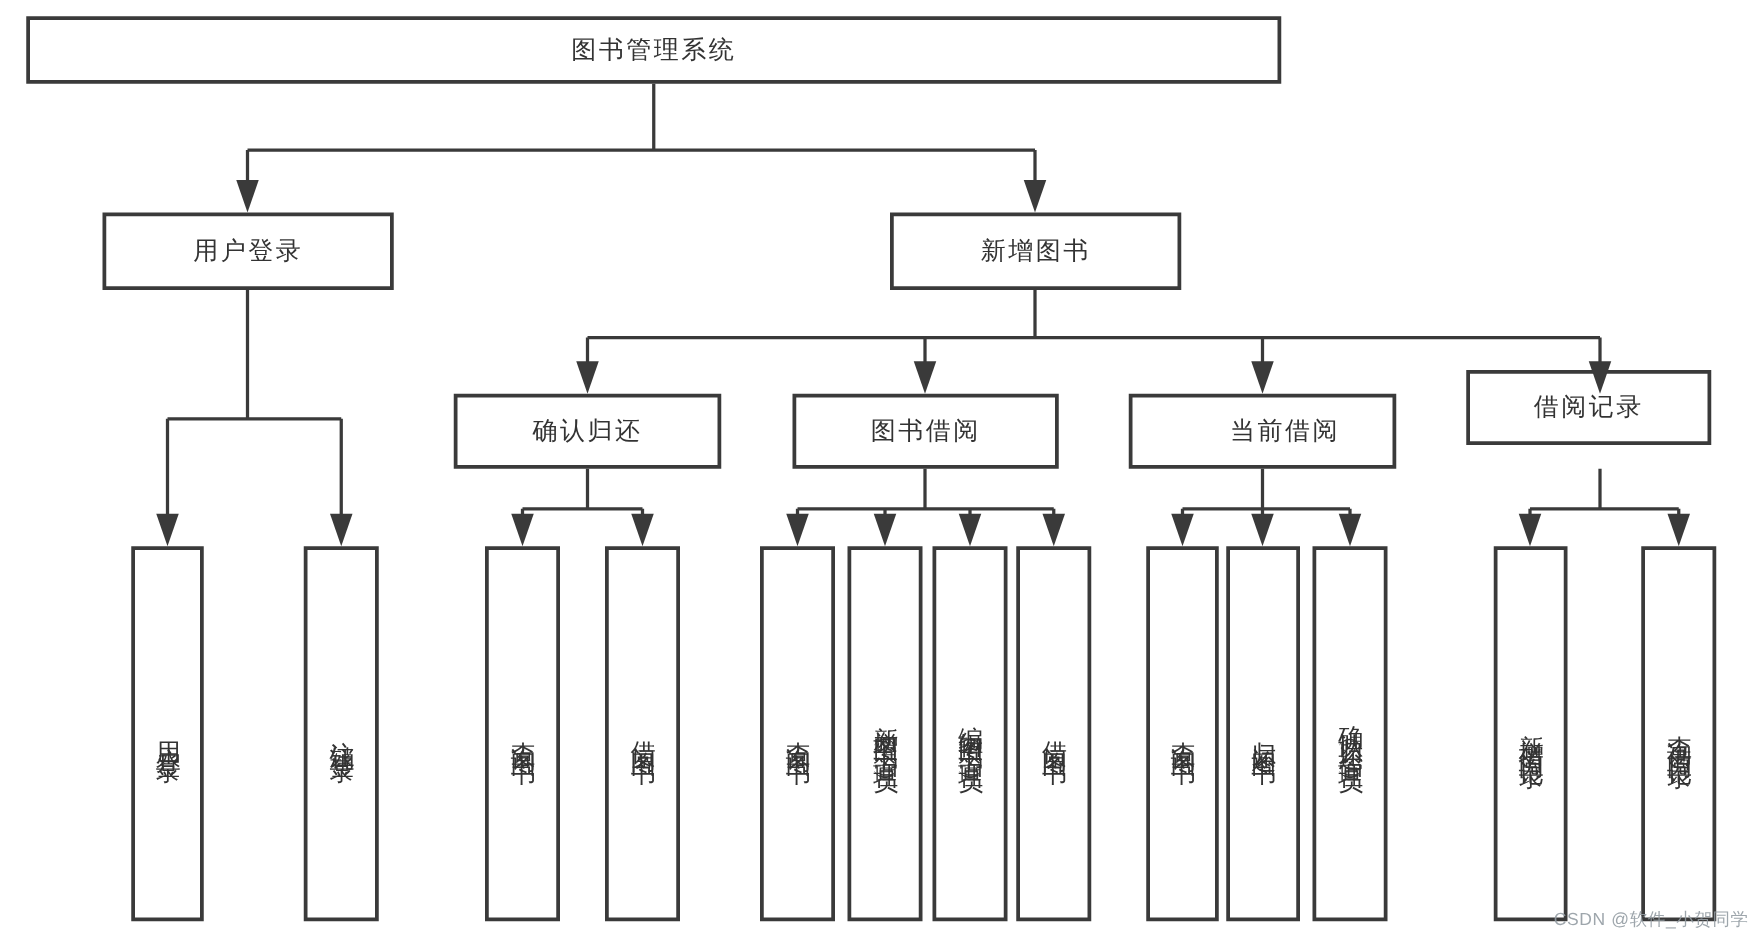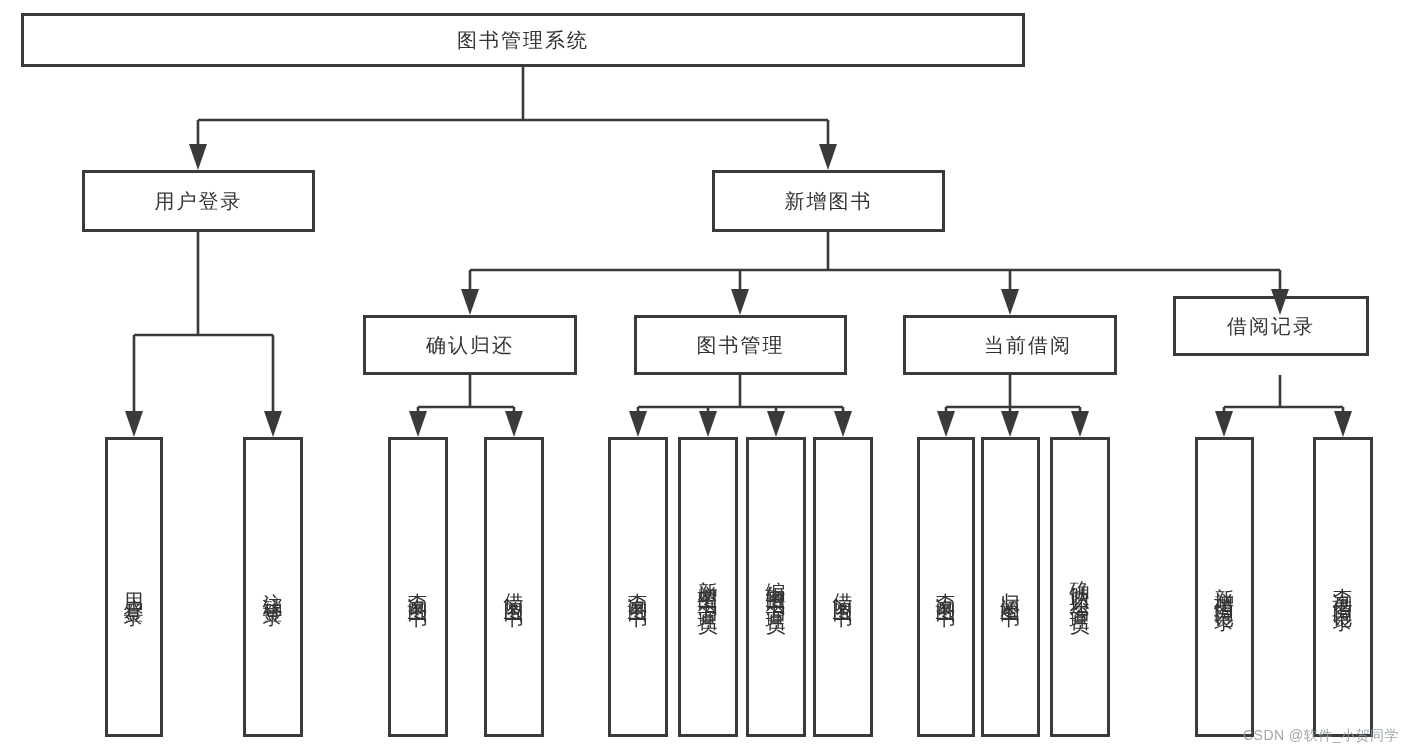--- a/index.html
+++ b/index.html
@@ -105,21 +105,21 @@
     <span class="lbl">用户登录</span>
   </div>
   <div class="node" style="left:712px; top:170px; width:233px; height:62px;">
     <span class="lbl">新增图书</span>
   </div>
 
   <div class="node" style="left:363px; top:315px; width:214px; height:60px;">
     <span class="lbl">确认归还</span>
   </div>
   <div class="node" style="left:634px; top:315px; width:213px; height:60px;">
-    <span class="lbl">图书管理</span>
+    <span class="lbl">图书借阅</span>
   </div>
   <div class="node" style="left:903px; top:315px; width:214px; height:60px;padding-left:36px;">
     <span class="lbl">当前借阅</span>
   </div>
   <div class="node" style="left:1173px; top:296px; width:196px; height:60px;">
     <span class="lbl">借阅记录</span>
   </div>
 
   <div class="node v" style="left:105px; top:437px; width:58px; height:300px;">
     <span class="lbl">用户登录</span>

